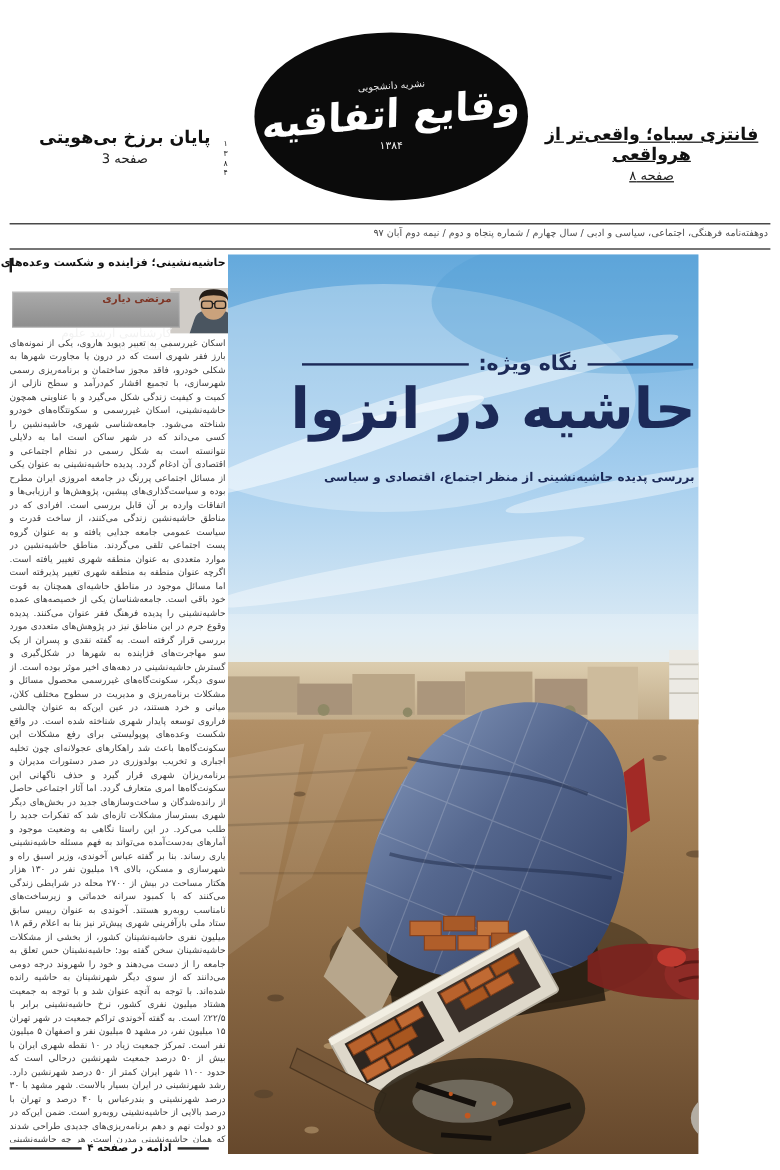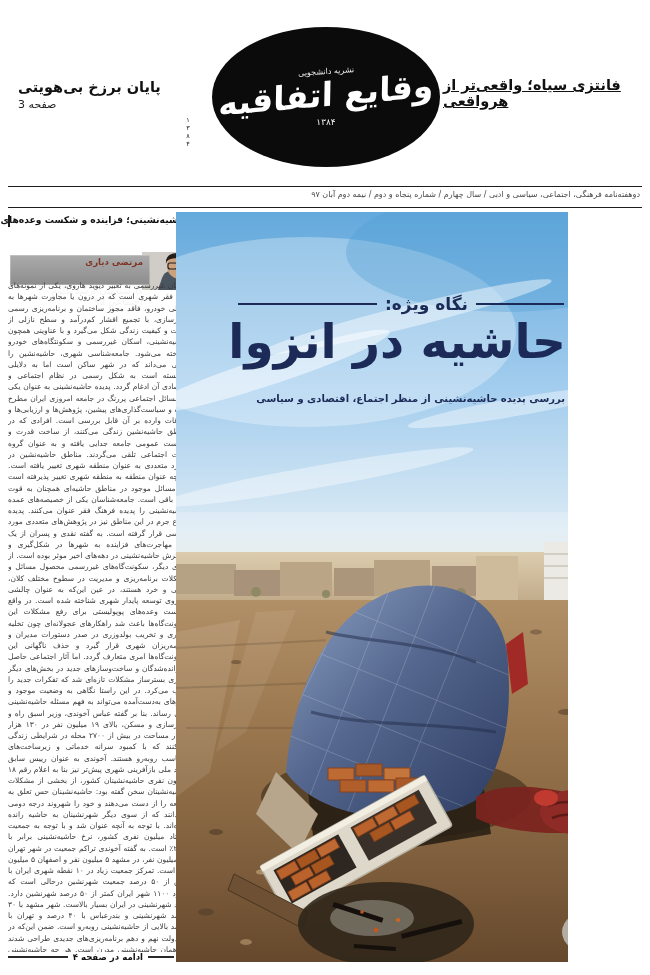--- a/index.html
+++ b/index.html
@@ -1,20 +1,20 @@
 <!DOCTYPE html>
 <html lang="fa" dir="rtl"><head>
 <meta charset="utf-8">
 <style>
   html,body{margin:0;padding:0;background:#ffffff;}
   .page{position:relative;width:650px;height:975px;background:#fff;overflow:hidden;
         font-family:"DejaVu Sans",sans-serif;direction:rtl;}
 
   
-  .teaser{position:absolute;text-align:left;color:#111;}
+  .teaser{position:absolute;text-align:center;color:#111;margin-top:28px;}
   .teaser-title{font-size:14.5px;font-weight:bold;letter-spacing:-0.2px;}
   .teaser-page{font-size:11px;margin-top:3px;color:#222;}
   .teaser-left{left:18px;top:79px;width:172px;}
   .teaser-right{left:443px;top:77px;width:200px;text-decoration:underline;}
 
   .logo-oval{position:absolute;left:212px;top:27px;width:228px;height:140px;background:#0b0b0b;
              border-radius:50%;display:flex;flex-direction:column;align-items:center;
              justify-content:center;color:#fff;}
   .logo-top{font-size:8px;opacity:.92;transform:rotate(-4deg);margin-bottom:2px;}
   .logo-main{font-size:33px;font-weight:bold;line-height:1;letter-spacing:-1px;
@@ -29,38 +29,38 @@
   .rule-bottom{top:207px;}
   .info-text{position:absolute;top:190px;right:10px;left:10px;font-size:8px;color:#4a4a4a;
              text-align:right;letter-spacing:0;}
 
   
   .article-col{position:absolute;left:8px;top:212px;width:180px;height:758px;}
   .kicker-row{position:relative;height:16px;margin-top:2px;}
   .kicker-tick{position:absolute;left:0;top:1px;width:2px;height:12px;background:#1c1c1c;}
   .kicker{font-size:9.2px;font-weight:bold;color:#111;text-align:center;letter-spacing:-0.2px;
           white-space:nowrap;}
-  .author-card{position:absolute;top:40px;left:2px;width:198px;height:38px;}
+  .author-card{position:absolute;top:28px;left:2px;width:198px;height:38px;}
   .author-photo{position:absolute;left:0;right:0;top:0;height:38px;}
   .author-box{position:absolute;right:58px;left:0;top:3px;height:30px;
               background:linear-gradient(180deg,#ababab,#8d8d8d);
               padding:2px 7px;box-sizing:border-box;box-shadow:0 0 0 1px rgba(255,255,255,.25) inset;}
   .author-name{font-size:8.6px;font-weight:bold;color:#7e3525;line-height:1.3;}
   .author-title{font-size:10px;color:#f3f3f3;margin-top:17px;}
   .body-text{position:absolute;top:68px;left:0;right:0;height:672px;overflow:hidden;
              font-size:7.5px;line-height:11.25px;color:#3a3a3a;text-align:justify;
              letter-spacing:-0.1px;}
   .continue-row{position:absolute;bottom:8px;left:0;right:14px;display:flex;direction:ltr;
                 align-items:center;gap:5px;}
   .continue-line-l{flex:1;height:1.6px;background:#2a2a2a;}
   .continue-line-r{width:26px;height:1.6px;background:#2a2a2a;}
   .continue-label{font-size:8.6px;font-weight:bold;color:#111;white-space:nowrap;}
 
   
-  .photo{position:absolute;left:176px;top:212px;width:392px;height:750px;overflow:hidden;}
+  .photo{position:absolute;left:190px;top:212px;width:392px;height:750px;overflow:hidden;}
   .photo svg{position:absolute;left:0;top:0;}
   .overlay{position:absolute;z-index:5;color:#1c2a58;}
   .overline-row{top:82px;right:4px;width:326px;display:flex;align-items:center;gap:8px;}
   .overline-line{height:2.4px;background:#1c2a58;}
   .overline-line.short{width:88px;}
   .overline-line.long{flex:1;}
   .overline-text{font-size:17px;font-weight:bold;white-space:nowrap;}
   .feature-title{top:103px;right:2px;width:334px;font-size:47px;font-weight:bold;
                  text-align:center;letter-spacing:-2px;line-height:1.15;white-space:nowrap;}
   .feature-subtitle{top:181px;right:3px;width:442px;font-size:10px;font-weight:bold;
@@ -78,20 +78,21 @@
 
   <div class="logo-oval">
     <div class="logo-top">نشریه دانشجویی</div>
     <div class="logo-main">وقایع اتفاقیه</div>
     <div class="logo-year">۱۳۸۴</div>
   </div>
   <div class="side-number">۱۳۸۴</div>
 
   <div class="teaser teaser-right">
     <div class="teaser-title">فانتزی سیاه؛ واقعی‌تر از هرواقعی</div>
+    <div class="teaser-page">صفحه ۸</div>
   </div>
 
   <div class="rule rule-top"></div>
   <div class="info-text">دوهفته‌نامه فرهنگی، اجتماعی، سیاسی و ادبی / سال چهارم / شماره پنجاه و دوم / نیمه دوم آبان ۹۷</div>
   <div class="rule rule-bottom"></div>
 
   <div class="article-col">
     <div class="kicker-row">
       <div class="kicker">حاشیه‌نشینی؛ فزاینده و شکست وعده‌های پوپولیستی</div>
       <div class="kicker-tick"></div>

